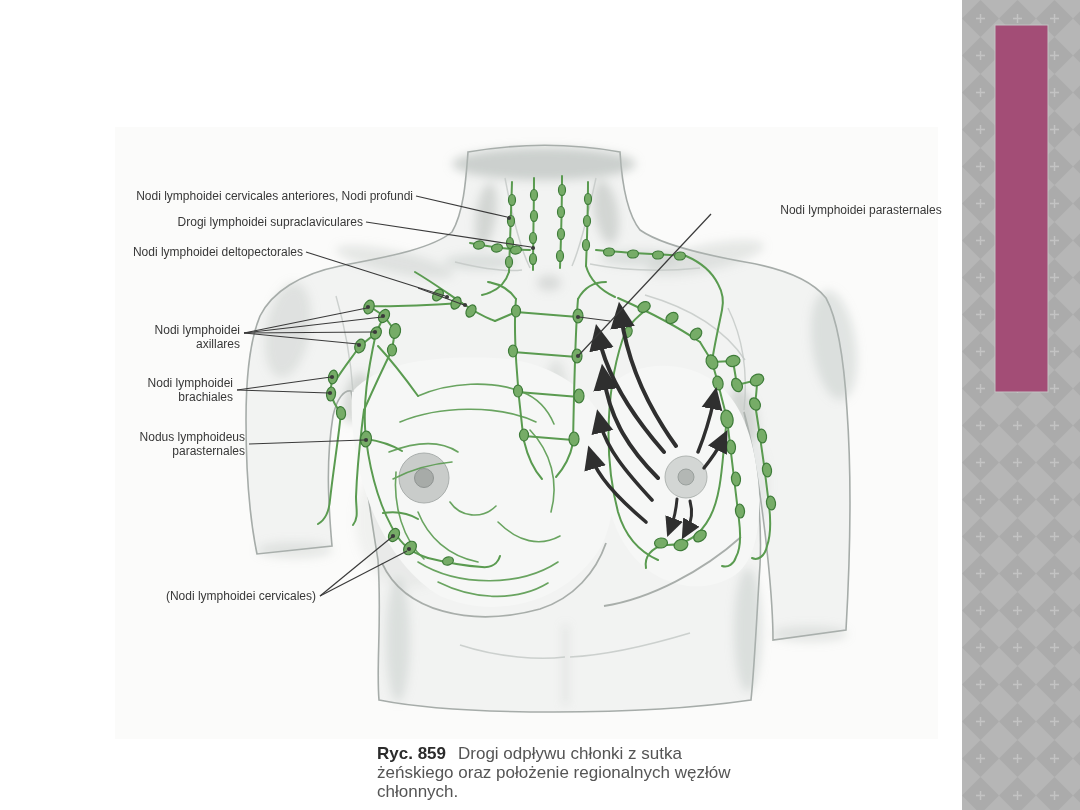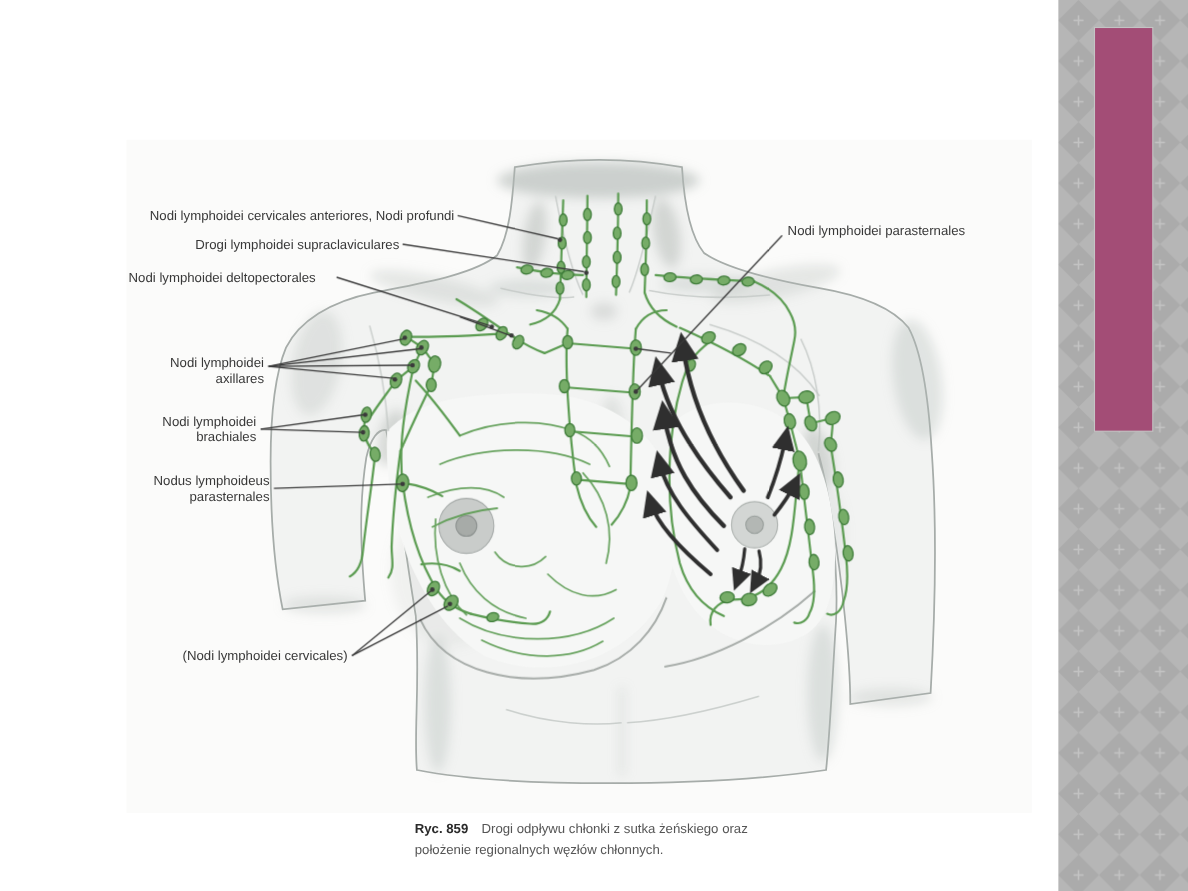--- a/index.html
+++ b/index.html
@@ -3,21 +3,21 @@
 <meta charset="utf-8">
 <style>
   html,body{margin:0;padding:0;background:#ffffff;}
   #slide{position:relative;width:1080px;height:810px;background:#ffffff;overflow:hidden;
          font-family:"Liberation Sans",sans-serif;}
   #artwork{position:absolute;left:0;top:0;}
   #sidebar{position:absolute;right:0;top:0;}
   .lbl{position:absolute;font-size:12px;line-height:14px;color:var(--label-text,#383838);
        white-space:pre-line;}
   .lbl.r{text-align:right;}
-  #caption{position:absolute;left:377px;top:744px;width:354px;font-size:12px;
+  #caption{position:absolute;left:377px;top:744px;width:354px;font-size:17px;
            line-height:19px;color:var(--caption-text,#555);}
   #caption .fig{font-weight:bold;color:var(--caption-figure,#2b2b2b);margin-right:12px;}
   .vessels{stroke:var(--lymph-vessel,#5a9b50);stroke-width:2;fill:none;stroke-linecap:round;}
   .web{stroke:var(--lymph-vessel,#5a9b50);stroke-width:1.6;fill:none;stroke-linecap:round;opacity:.9;}
   .nodes ellipse{fill:var(--lymph-node-fill,#76ac67);stroke:var(--lymph-node-stroke,#3e7c39);stroke-width:1.2;}
   .arrows path{stroke:var(--flow-arrow,#2f2f2f);fill:none;stroke-linecap:round;}
   .arrow-head{fill:var(--flow-arrow,#2f2f2f);}
   .callouts path{stroke:var(--callout,#3a3a3a);stroke-width:1.2;fill:none;}
   .dots circle{fill:var(--callout,#3a3a3a);}
   .outline{fill:#f2f3f2;stroke:#a6aca9;stroke-width:1.6;}
@@ -280,22 +280,22 @@
       <circle cx="332" cy="377" r="2.1"></circle>
         <circle cx="330" cy="393" r="2.1"></circle>
       <circle cx="366" cy="440" r="2.1"></circle>
       <circle cx="393" cy="536" r="2.1"></circle>
         <circle cx="409" cy="549" r="2.1"></circle>
     </g>
   </svg>
 
   <div class="lbl r" style="left:120px;top:189px;width:293px;">Nodi lymphoidei cervicales anteriores, Nodi profundi</div>
   <div class="lbl r" style="left:120px;top:215px;width:243px;">Drogi lymphoidei supraclaviculares</div>
-  <div class="lbl r" style="left:104px;top:245px;width:183px;">Nodi lymphoidei deltopectorales</div>
-  <div class="lbl" style="left:716px;top:203px;width:210px;">Nodi lymphoidei parasternales</div>
+  <div class="lbl r" style="left:120px;top:245px;width:183px;">Nodi lymphoidei deltopectorales</div>
+  <div class="lbl" style="left:756px;top:203px;width:210px;text-align:center;">Nodi lymphoidei parasternales</div>
   <div class="lbl r" style="left:120px;top:323px;width:120px;">Nodi lymphoidei
 axillares</div>
   <div class="lbl r" style="left:120px;top:376px;width:113px;">Nodi lymphoidei
 brachiales</div>
   <div class="lbl r" style="left:103px;top:430px;width:142px;">Nodus lymphoideus
 parasternales</div>
   <div class="lbl r" style="left:122px;top:589px;width:194px;">(Nodi lymphoidei cervicales)</div>
 
   <div id="caption">
     <span class="fig">Ryc. 859</span><span>Drogi odpływu chłonki z sutka żeńskiego oraz położenie regionalnych węzłów chłonnych.</span>

